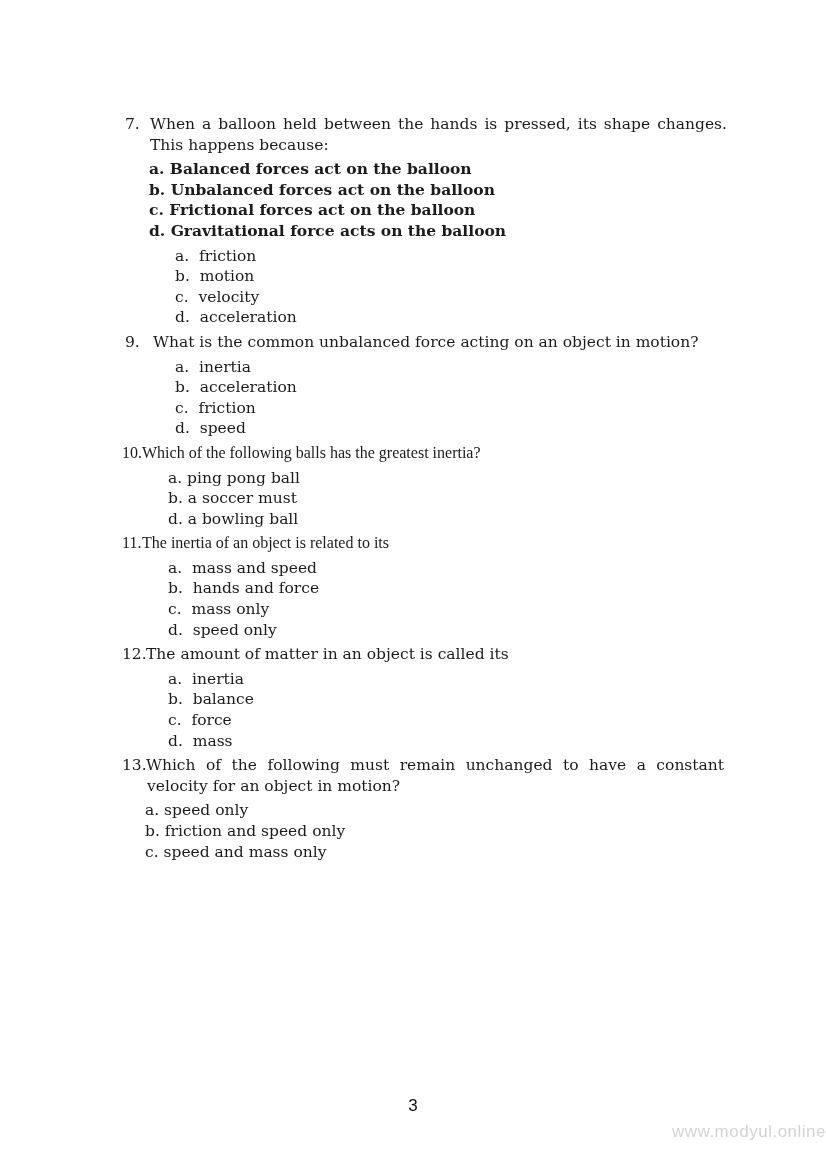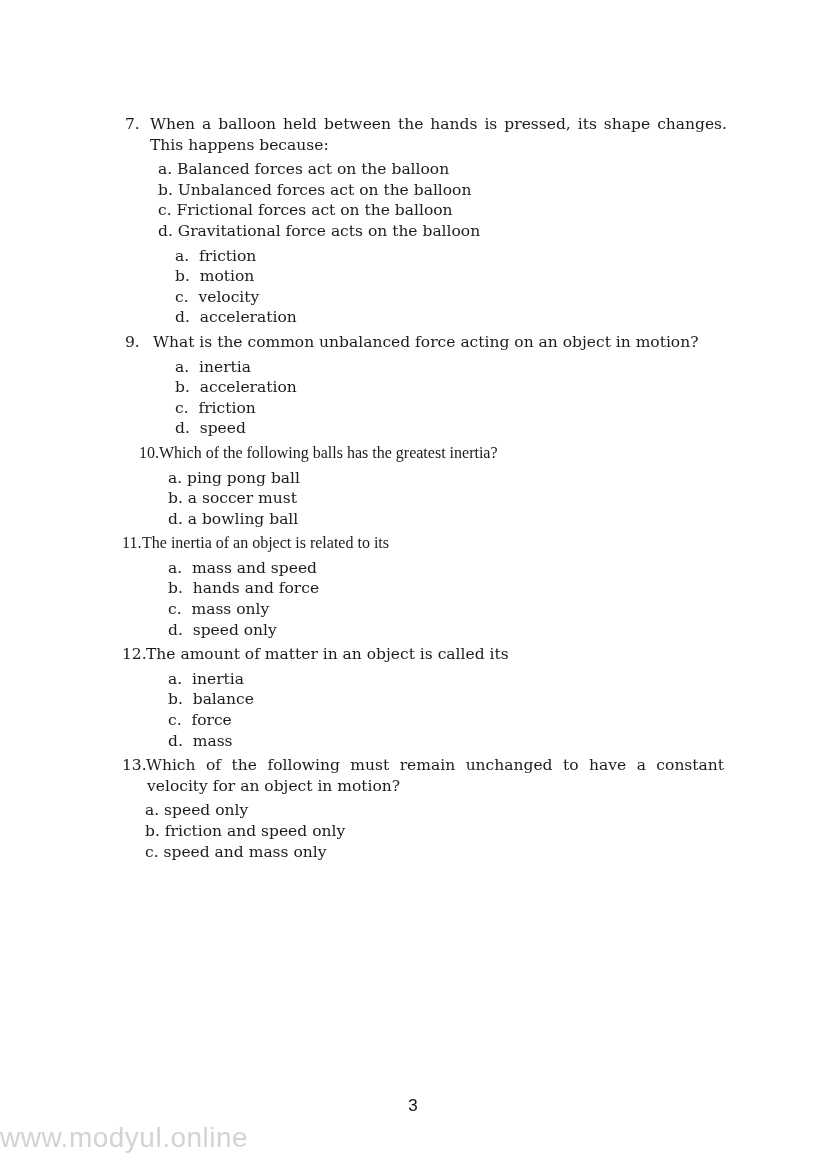--- a/index.html
+++ b/index.html
@@ -23,43 +23,43 @@
   .qhead {
     text-align: justify;
     padding-left: 25px;
     text-indent: -25px;
     margin: 0 0 4px 0;
   }
   .qnum { display: inline-block; text-indent: 0; }
   .q7  .qnum { width: 25px; }
   .q8  .qnum { width: 22px; }
   .q9  .qnum { width: 28px; }
-  .q10 .qnum { width: 20px; margin-left: 17px; }
+  .q10 .qnum { width: 20px; }
   .q11 .qnum { width: 20px; }
   .q12 .qnum { width: 24px; }
   .q13 .qnum { width: 24px; }
   .f-times { font-family: "Liberation Serif", serif; font-size: 16px; }
   .opts { margin: 0; }
-  .q7  .opts { margin-left: 33px; }
+  .q7  .opts { margin-left: 24px; font-weight: bold; }
   .q8  .opts, .q9 .opts { margin-left: 50px; }
   .q10 .opts, .q11 .opts, .q12 .opts { margin-left: 46px; }
   .q13 .opts { margin-left: 23px; }
   .option { white-space: pre-wrap; }
   .page-number {
     position: absolute; left: 0; right: 0; top: 1096px;
     text-align: center;
     font-family: "Liberation Sans", sans-serif;
     font-size: 17px;
     color: #111111;
   }
   .watermark {
     position: absolute; left: 0; right: 0; top: 1122px;
-    text-align: left;
+    text-align: right;
     font-family: "Liberation Sans", sans-serif;
-    font-size: 28px;
+    font-size: 17px;
     color: #d3d3d3;
     letter-spacing: 0.5px;
   }
 </style>
 </head>
 <body>
 
 <div class="doc">
 
   <div class="question q7">

